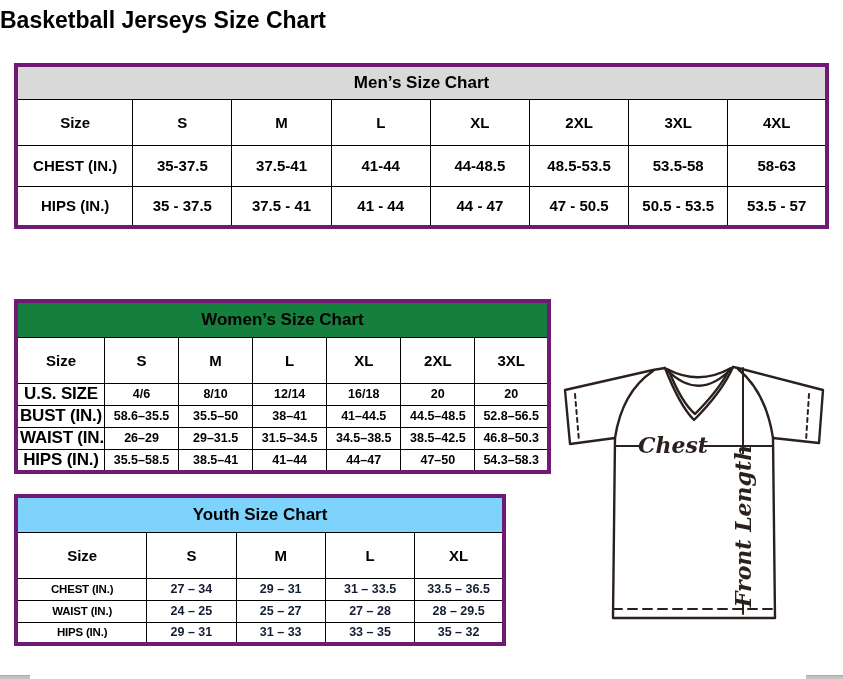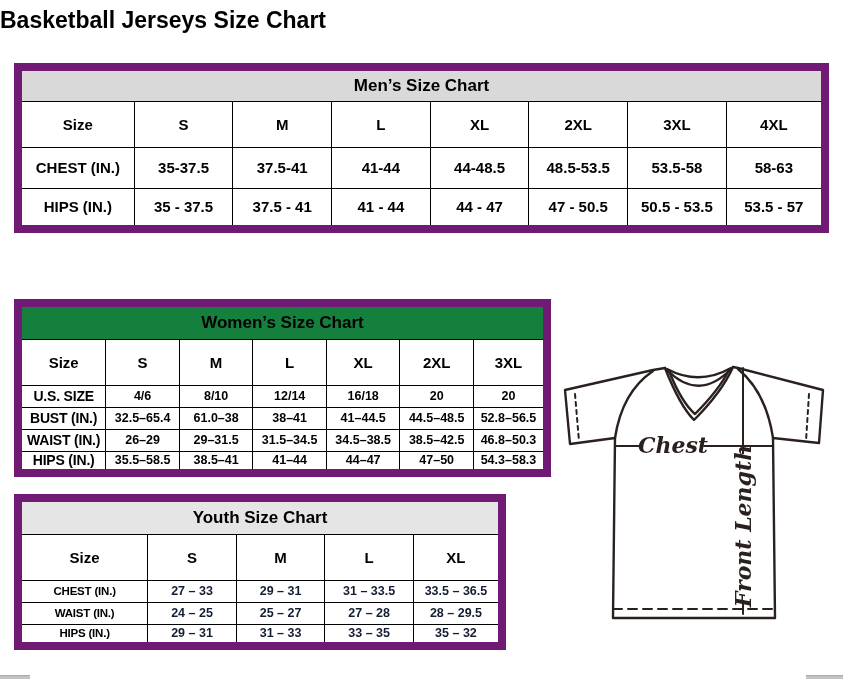--- a/index.html
+++ b/index.html
@@ -13,21 +13,21 @@
   }
   .page-title {
     position:absolute; top:7px; left:0; width:810px;
     text-align:left; font-size:23px; font-weight:bold;
   }
   table.chart {
     position:absolute;
     border-collapse:collapse;
     table-layout:fixed;
     background:#fff;
-    border:8px solid #701a75;
+    border:4px solid #701a75;
   }
   table.chart th, table.chart td {
     border:1px solid #000;
     text-align:center;
     vertical-align:middle;
     font-weight:bold;
     padding:0 2px;
     overflow:hidden;
     white-space:nowrap;
   }
@@ -38,21 +38,21 @@
   }
   
   #men { left:14px; top:63px; width:815px; }
   #men .title-band { height:34px; }
   #men thead tr.cols th { height:46px; font-size:15px; }
   #men tbody th, #men tbody td { height:41px; font-size:15px; }
   
   #women { left:14px; top:299px; width:537px; }
   #women .title-band { height:36px; }
   #women thead tr.cols th { height:46px; font-size:15px; }
-  #women tbody th { height:22px; font-size:14px; letter-spacing:-0.2px; }
+  #women tbody th { height:22px; font-size:17px; letter-spacing:-0.2px; }
   #women tbody td { height:22px; font-size:12.5px; }
   
   #youth { left:14px; top:494px; width:492px; }
   #youth .title-band { height:36px; }
   #youth thead tr.cols th { height:46px; font-size:15px; }
   #youth tbody th { height:22px; font-size:11.5px; letter-spacing:-0.2px; }
   #youth tbody td { height:22px; font-size:12.5px; color:#141e33; }
   
   #jersey-wrap { position:absolute; left:556px; top:356px; width:280px; height:274px; }
   #jersey-wrap svg { width:100%; height:100%; }
@@ -153,22 +153,22 @@
         <th>U.S. SIZE</th>
         <td>4/6</td>
         <td>8/10</td>
         <td>12/14</td>
         <td>16/18</td>
         <td>20</td>
         <td>20</td>
       </tr>
       <tr>
         <th>BUST (IN.)</th>
-        <td>32.5–65.4</td>
-        <td>61.0–38</td>
+        <td>58.6–35.5</td>
+        <td>35.5–50</td>
         <td>38–41</td>
         <td>41–44.5</td>
         <td>44.5–48.5</td>
         <td>52.8–56.5</td>
       </tr>
       <tr>
         <th>WAIST (IN.)</th>
         <td>26–29</td>
         <td>29–31.5</td>
         <td>31.5–34.5</td>
@@ -191,34 +191,34 @@
 <table class="chart" id="youth">
     <colgroup>
       <col style="width: 26.8%;">
       <col>
       <col>
       <col>
       <col>
     </colgroup>
   <thead>
       <tr>
-        <th colspan="5" class="title-band" style="background: #e5e5e5;">Youth Size Chart</th>
+        <th colspan="5" class="title-band" style="background: #7dd3fc;">Youth Size Chart</th>
       </tr>
       <tr class="cols">
         <th>Size</th>
         <th>S</th>
         <th>M</th>
         <th>L</th>
         <th>XL</th>
       </tr>
     </thead>
     <tbody>
       <tr>
         <th>CHEST (IN.)</th>
-        <td>27 – 33</td>
+        <td>27 – 34</td>
         <td>29 – 31</td>
         <td>31 – 33.5</td>
         <td>33.5 – 36.5</td>
       </tr>
       <tr>
         <th>WAIST (IN.)</th>
         <td>24 – 25</td>
         <td>25 – 27</td>
         <td>27 – 28</td>
         <td>28 – 29.5</td>

